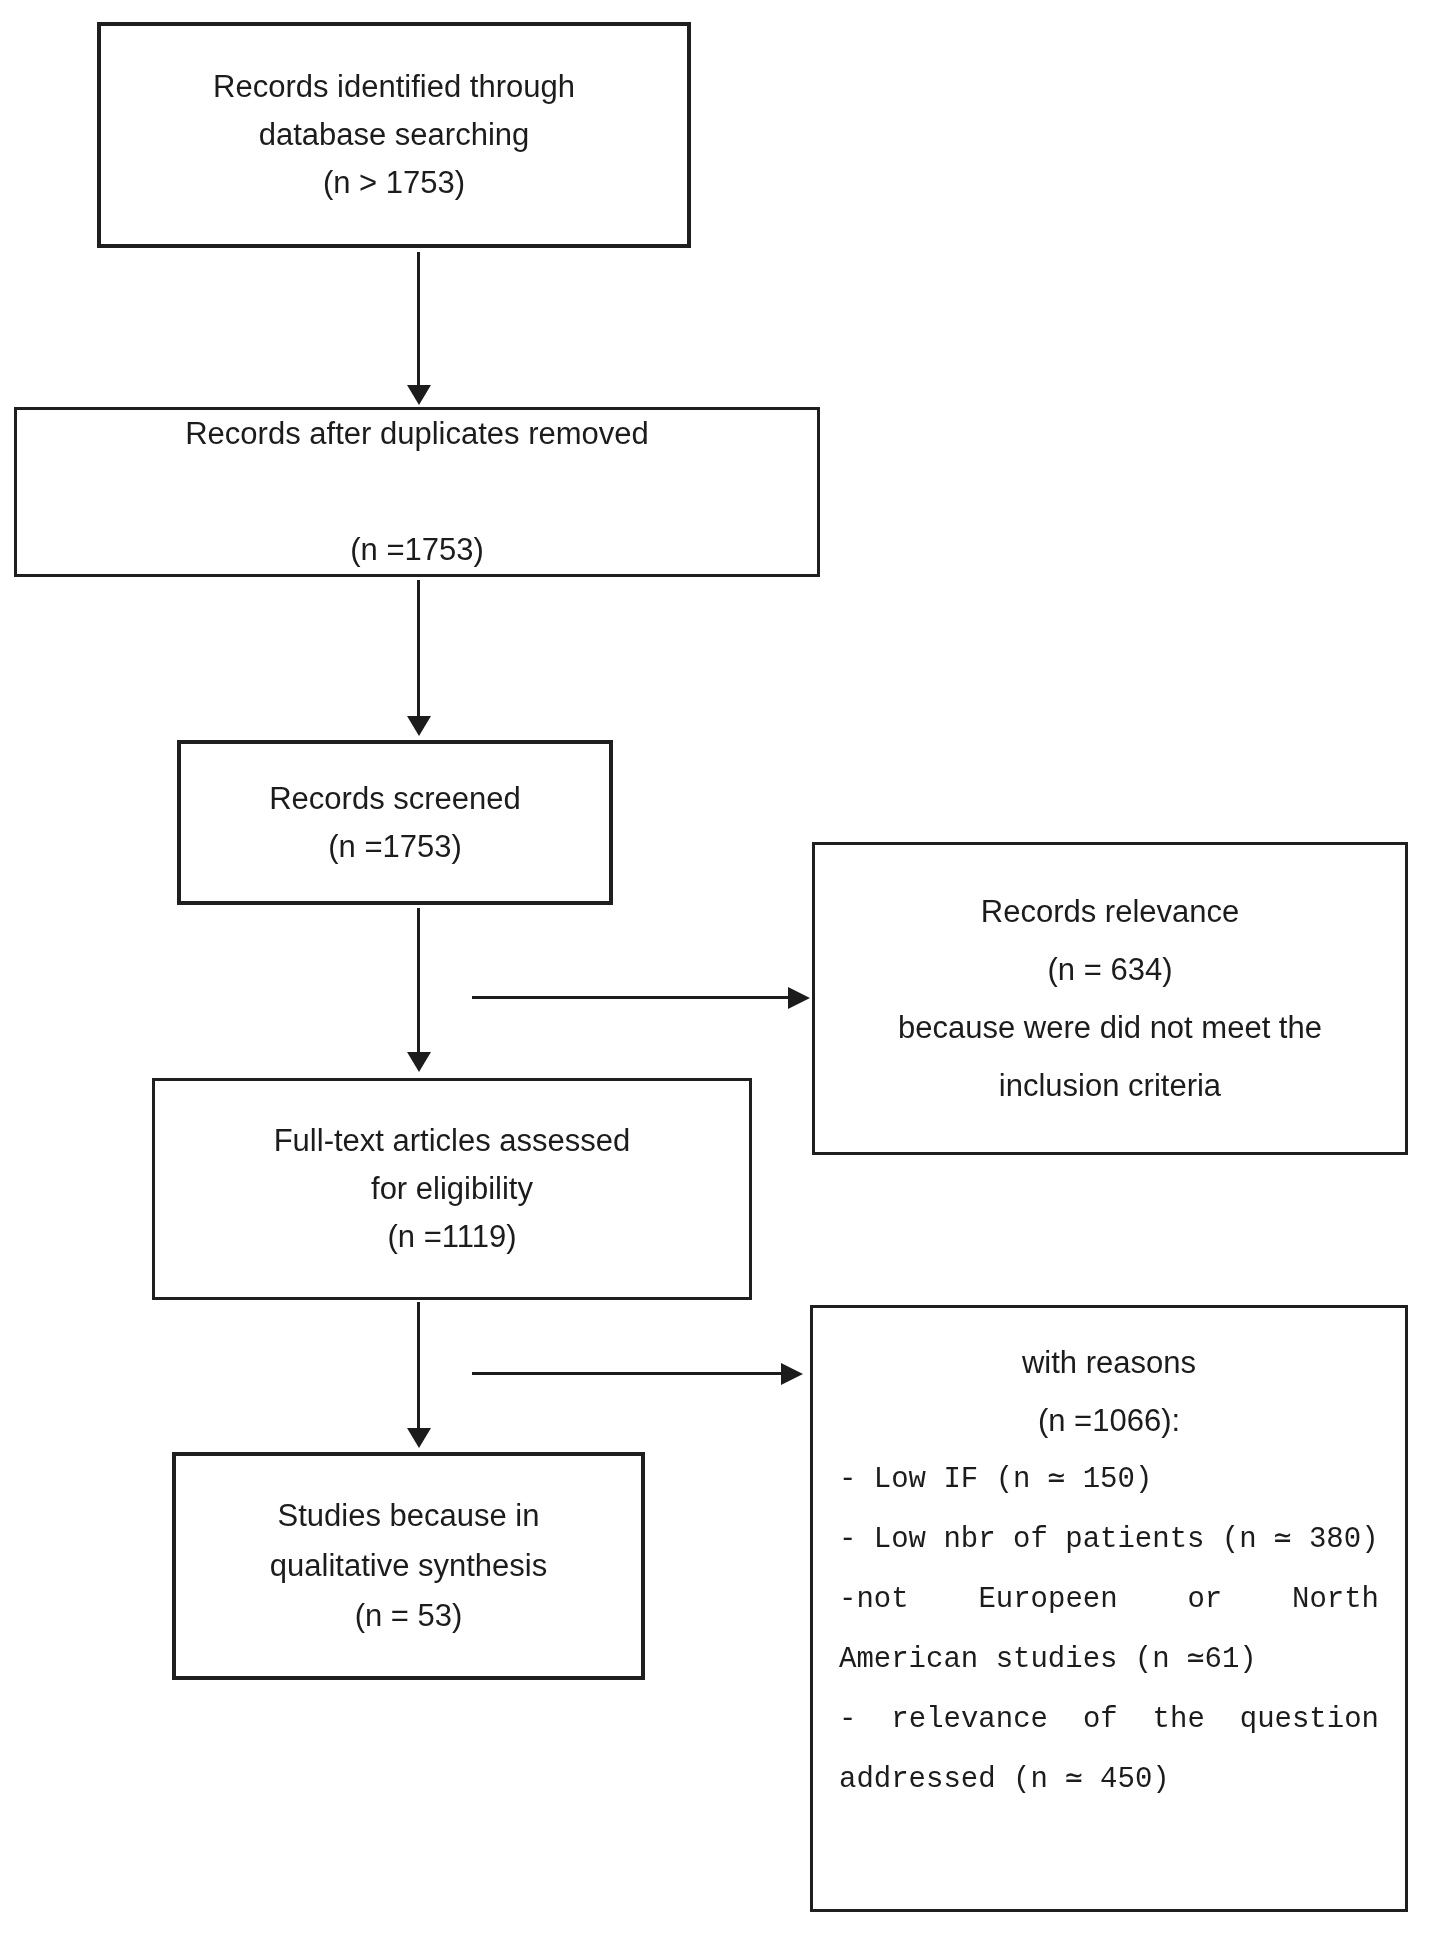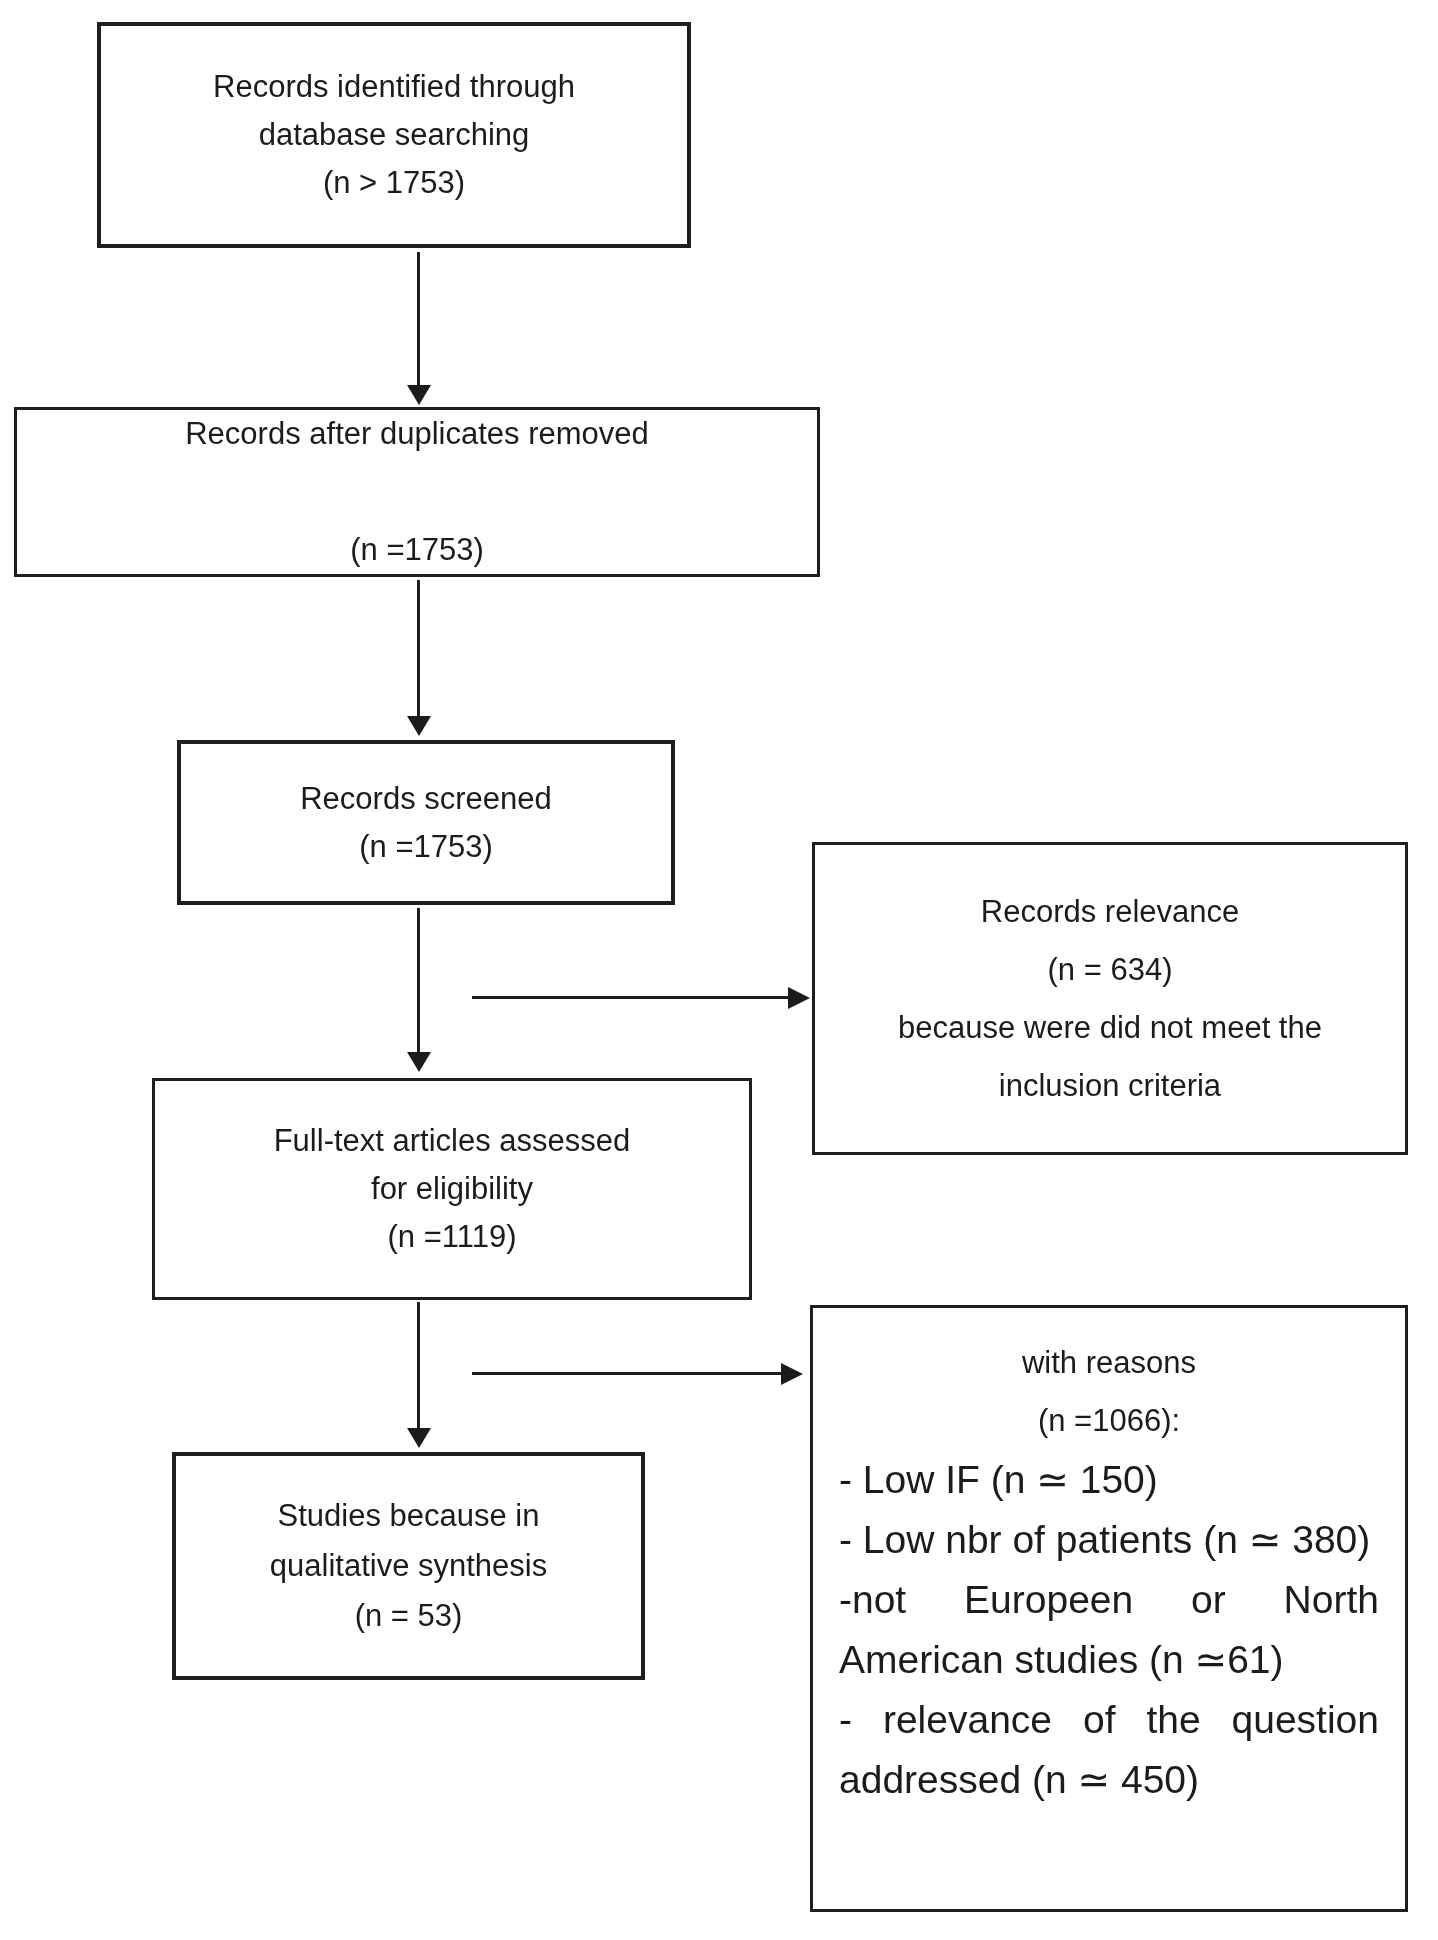--- a/index.html
+++ b/index.html
@@ -24,35 +24,36 @@
     text-align: center;
     font-size: 31px;
     line-height: 48px;
   }
   .box.thick { border-width: 4px; }
   .bline { display: block; }
 
   
   #box-identification { left: 97px;  top: 22px;   width: 594px; height: 226px; }
   #box-duplicates     { left: 14px;  top: 407px;  width: 806px; height: 170px; justify-content: space-between; }
-  #box-screened       { left: 177px; top: 740px;  width: 498px; height: 165px; }
+  #box-screened       { left: 177px; top: 740px;  width: 436px; height: 165px; }
   #box-rec-excluded   { left: 812px; top: 842px;  width: 596px; height: 313px; line-height: 58px; }
   #box-assessed       { left: 152px; top: 1078px; width: 600px; height: 222px; }
   #box-included       { left: 172px; top: 1452px; width: 473px; height: 228px; line-height: 50px; }
   #box-ft-excluded    {
     left: 810px; top: 1305px; width: 598px; height: 607px;
     justify-content: flex-start;
     padding: 26px 26px 10px 26px;
   }
   #box-ft-excluded .heading .bline { line-height: 58px; }
   .reason-line {
     display: block;
     text-align: left;
-    font-size: 39px;
+    font-size: 29px;
     line-height: 60px;
+    font-family: Liberation Mono, monospace;
   }
   .reason-line.stretch { text-align: justify; text-align-last: justify; }
 
   
   .vline { position: absolute; width: 3px;  background: var(--arrow, #1c1c1c); }
   .vhead { position: absolute; width: 0; height: 0;
            border-left: 12px solid transparent; border-right: 12px solid transparent;
            border-top: 20px solid var(--arrow, #1c1c1c); }
   .hline { position: absolute; height: 3px; background: var(--arrow, #1c1c1c); }
   .hhead { position: absolute; width: 0; height: 0;

